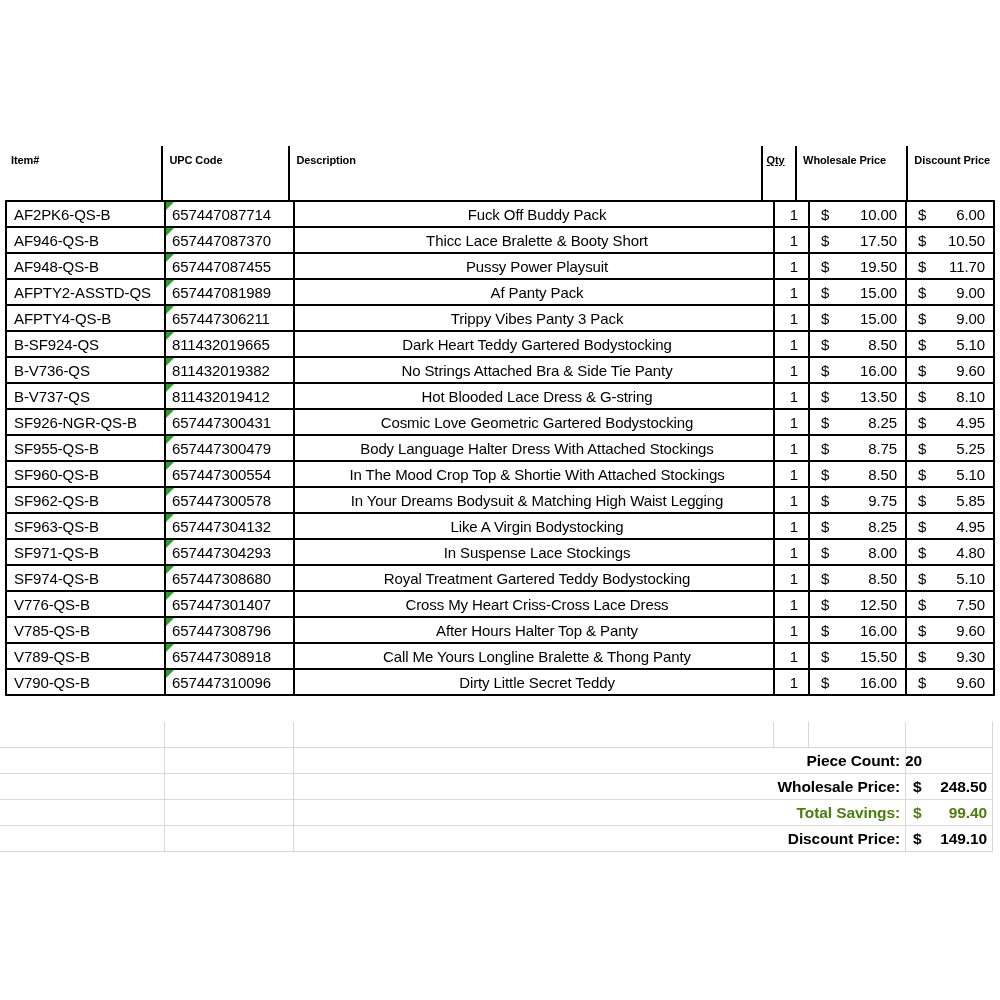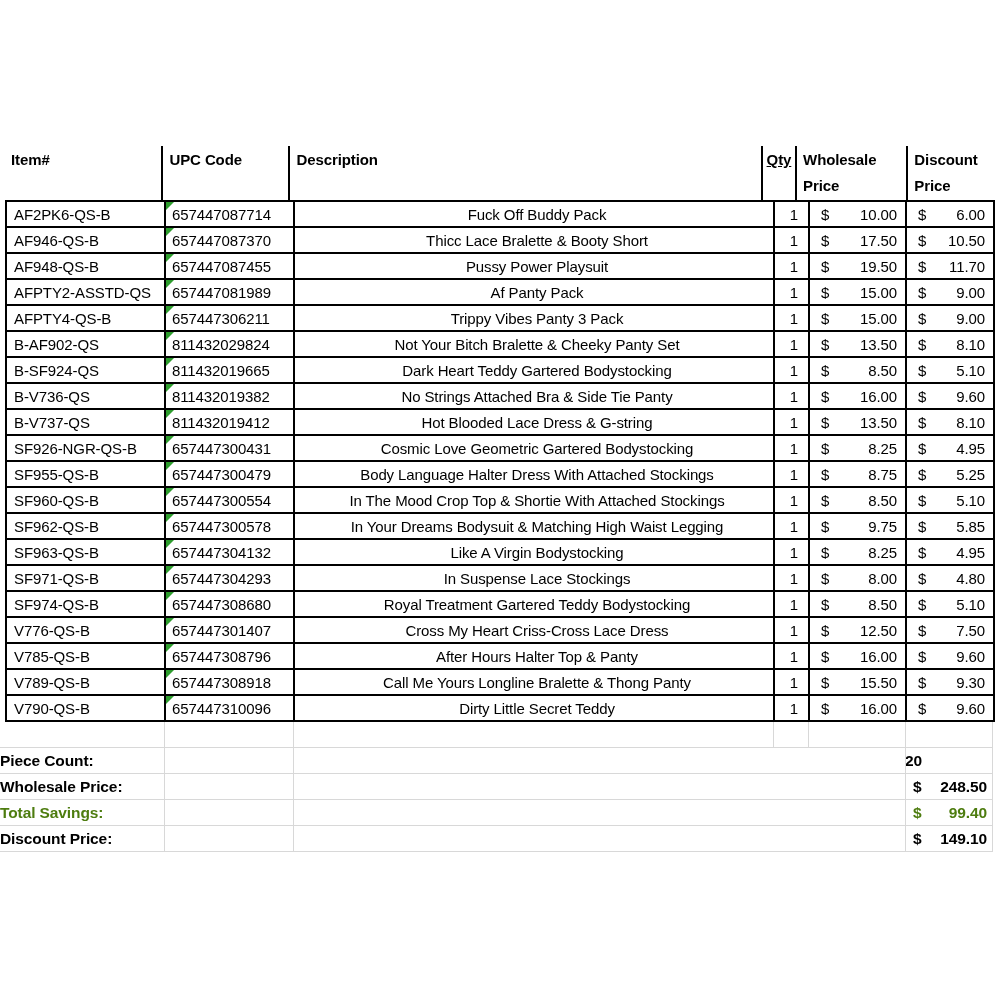--- a/index.html
+++ b/index.html
@@ -7,21 +7,21 @@
     position:relative;width:1000px;height:1000px;background:#fff;overflow:hidden;
     font-family:"Liberation Sans",sans-serif;color:#000;letter-spacing:-0.1px;
   }
 
   
   .header-row{
     position:absolute;top:146px;left:5px;width:988px;height:54px;
     display:flex;box-sizing:border-box;
   }
   .hcell{
-    box-sizing:border-box;font-weight:bold;font-size:15px;line-height:26px;
+    box-sizing:border-box;font-weight:bold;font-size:11px;line-height:26px;
     padding:1px 0 11px 6px;white-space:normal;
   }
   .hcell+.hcell{border-left:2px solid #000;}
   .h-item{width:159px;}
   .h-upc{width:129px;}
   .h-desc{width:480px;}
   .h-qty{width:35px;padding-left:4px;text-decoration:underline;}
   .h-wholesale{width:113px;}
   .h-discount{width:88px;}
 
@@ -45,21 +45,21 @@
     position:absolute;top:0;left:0;width:0;height:0;
     border-top:8px solid #2E9E2E;border-right:8px solid transparent;
   }
 
   
   .below-block{position:absolute;top:722px;left:0;width:993px;}
   .grid-row{
     box-sizing:border-box;height:26px;border-bottom:1px solid #D8D8D8;
     display:flex;align-items:center;font-size:15.5px;font-weight:bold;
   }
-  .sum-label{width:905px;padding-right:5px;box-sizing:border-box;}
+  .sum-label{width:905px;text-align:right;padding-right:5px;box-sizing:border-box;}
   .sum-value{width:88px;box-sizing:border-box;}
   .sum-value .money{padding:0 6px 0 8px;}
   .sum-center{text-align:left;}
   .row-red{color:#4d7c0f;}
   .vline{position:absolute;top:0;width:1px;background:#D8D8D8;}
   .vl-a{left:164px;height:130px;}
   .vl-b{left:293px;height:130px;}
   .vl-c{left:773px;height:26px;}
   .vl-d{left:808px;height:26px;}
   .vl-e{left:905px;height:130px;}
@@ -173,38 +173,20 @@
             </div>
           </td>
           <td class="c-money">
             <div class="money">
               <span class="cur">$</span>
               <span class="amt">9.00</span>
             </div>
           </td>
         </tr>
         <tr>
-          <td class="c-item">B-AF902-QS</td>
-          <td class="c-upc"><i class="flag"></i>811432029824</td>
-          <td class="c-desc">Not Your Bitch Bralette &amp; Cheeky Panty Set</td>
-          <td class="c-qty">1</td>
-          <td class="c-money">
-            <div class="money">
-              <span class="cur">$</span>
-              <span class="amt">13.50</span>
-            </div>
-          </td>
-          <td class="c-money">
-            <div class="money">
-              <span class="cur">$</span>
-              <span class="amt">8.10</span>
-            </div>
-          </td>
-        </tr>
-        <tr>
           <td class="c-item">B-SF924-QS</td>
           <td class="c-upc"><i class="flag"></i>811432019665</td>
           <td class="c-desc">Dark Heart Teddy Gartered Bodystocking</td>
           <td class="c-qty">1</td>
           <td class="c-money">
             <div class="money">
               <span class="cur">$</span>
               <span class="amt">8.50</span>
             </div>
           </td>

